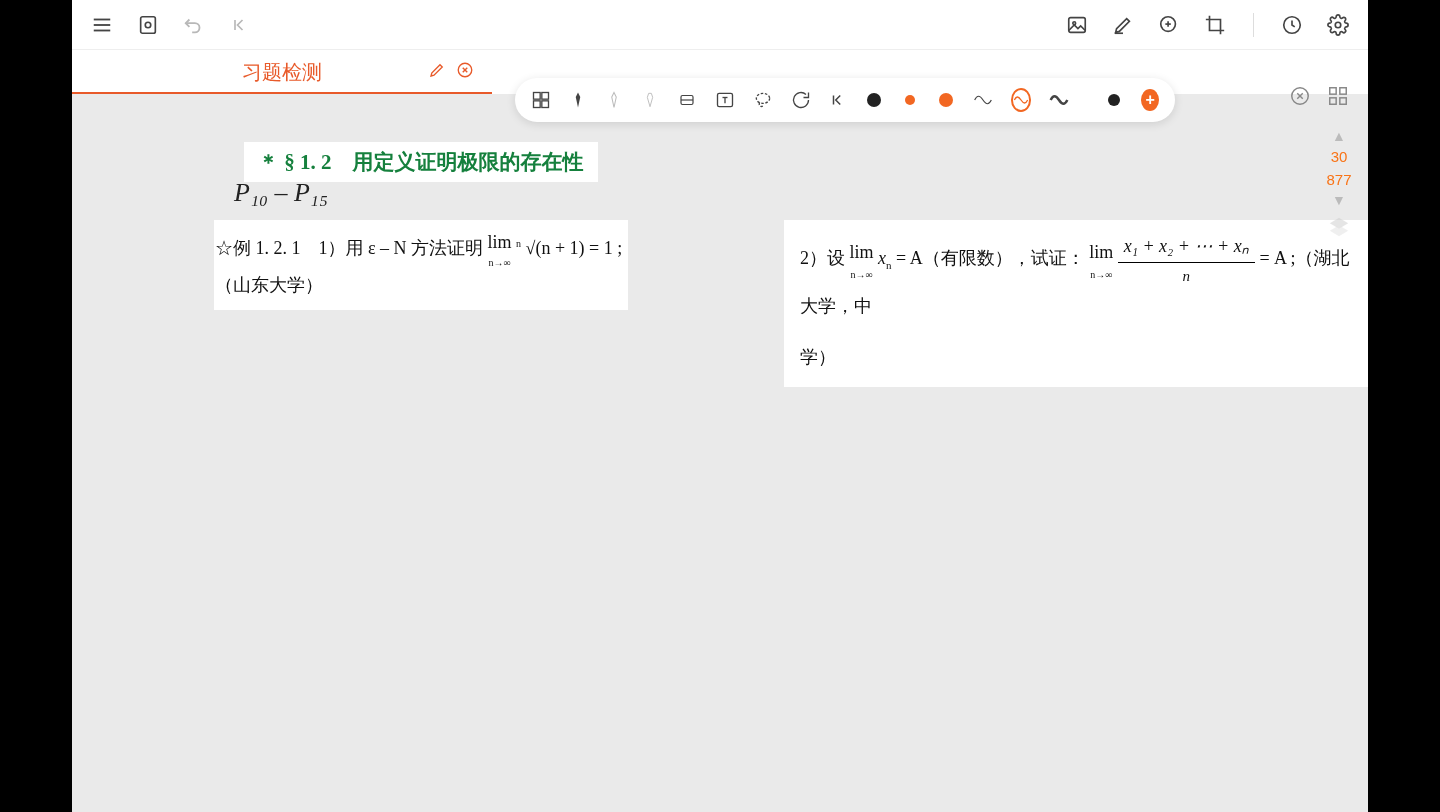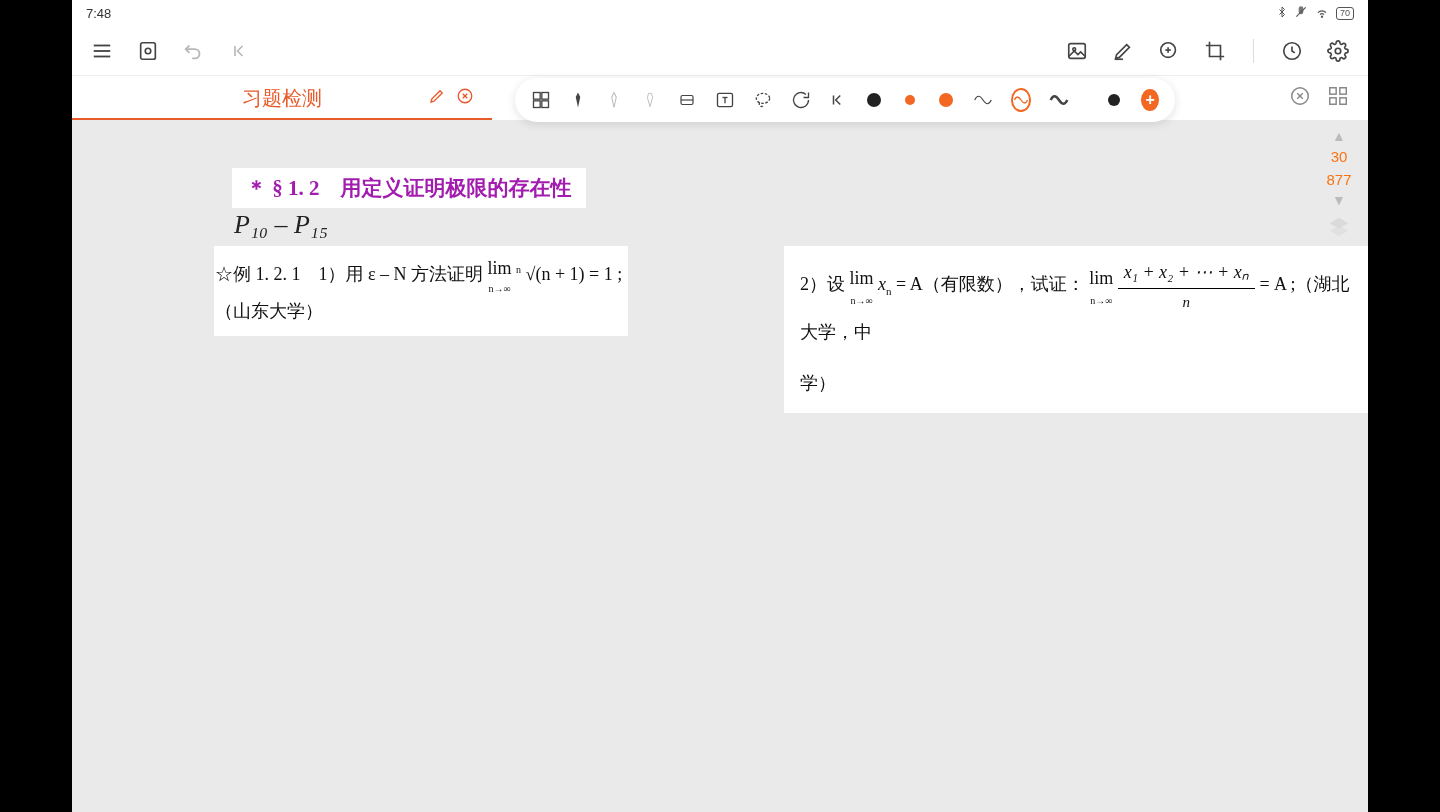--- a/index.html
+++ b/index.html
@@ -130,38 +130,37 @@
     .page {
       position: absolute;
       left: 72px;
       top: 6px;
       right: 0;
       bottom: 0;
       background: #eaeaea;
     }
     .content-block1 {
       position: absolute;
-      left: 88px;
+      left: 100px;
       top: 42px;
       background: #fff;
       padding: 6px 14px;
       font-family: "SimSun", "宋体", serif;
       font-size: 21px;
       font-weight: bold;
-      color: #a21caf;
+      color: #15803d;
     }
     .handwriting {
       position: absolute;
       left: 90px;
       top: 78px;
       font-family: "Comic Sans MS", cursive;
       font-size: 26px;
       font-style: italic;
       color: #222;
-      margin-top: 6px;
     }
     .content-block2 {
       position: absolute;
       left: 70px;
       top: 120px;
       right: 740px;
       background: #fff;
       padding: 8px 1px 10px;
       font-family: "SimSun", serif;
       font-size: 18px;
@@ -201,44 +200,20 @@
       z-index:5;
     }
     .page-nav .arrow { font-size: 14px; cursor:pointer;}
     .page-nav .num { font-size: 15px; color:#f97316; margin: 2px 0;}
     .page-nav .layers { margin-top: 6px; color:#ccc;}
   </style>
 </head>
 <body>
 
 <div class="app-frame">
-  <div class="status-bar">
-    <div class="status-left">7:48</div>
-    <div class="status-right">
-      <span>
-        <svg width="12" height="14" viewBox="0 0 24 24" fill="none" stroke="currentColor" stroke-width="2">
-            <path d="M7 7l10 10-5 5V2l5 5L7 17"></path>
-          </svg>
-      </span>
-      <span>
-        <svg width="14" height="14" viewBox="0 0 24 24" fill="currentColor">
-            <path d="M12 2a4 4 0 0 0-4 4v6a4 4 0 0 0 8 0V6a4 4 0 0 0-4-4z" opacity=".8"></path>
-            <line x1="4" y1="20" x2="20" y2="4" stroke="currentColor" stroke-width="2"></line>
-          </svg>
-      </span>
-      <span>
-        <svg width="16" height="14" viewBox="0 0 24 24" fill="none" stroke="currentColor" stroke-width="2">
-            <path d="M5 13a10 10 0 0 1 14 0"></path>
-            <path d="M8.5 16.5a5 5 0 0 1 7 0"></path>
-            <circle cx="12" cy="20" r="1" fill="currentColor"></circle>
-          </svg>
-      </span>
-      <span class="batt">70</span>
-    </div>
-  </div>
 
   <div class="top-toolbar">
     <div class="tb-group">
       <span class="tb-icon">
         <svg width="22" height="22" viewBox="0 0 24 24" fill="none" stroke="currentColor" stroke-width="2">
             <line x1="3" y1="6" x2="21" y2="6"></line>
             <line x1="3" y1="12" x2="21" y2="12"></line>
             <line x1="3" y1="18" x2="21" y2="18"></line>
           </svg>
       </span>

